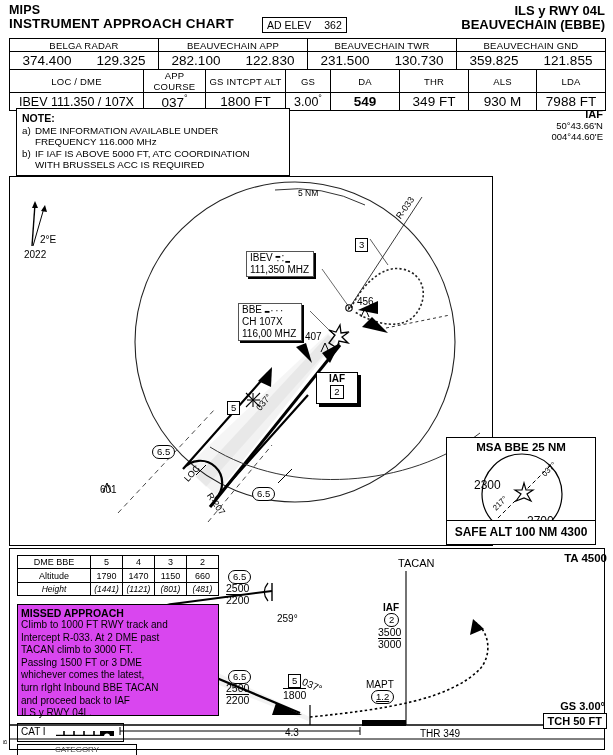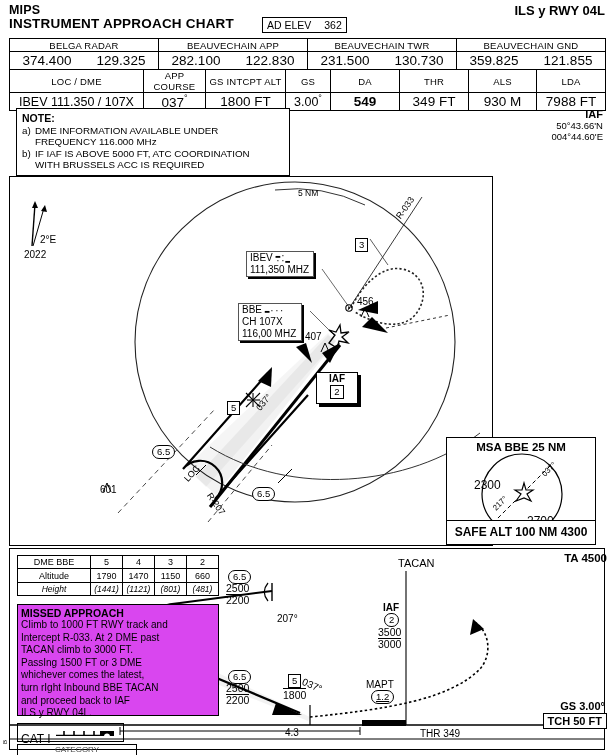--- a/index.html
+++ b/index.html
@@ -84,21 +84,21 @@
   table.dme td{border:1px solid #000;text-align:center;font-size:9px;padding:0;height:12px;}
   table.dme td.lab{width:72px;}
   table.dme td.c{width:31px;}
   table.dme .it{font-style:italic;font-size:8.5px;}
 
   .missed{position:absolute;left:17px;top:604px;width:202px;height:112px;border:1px solid #000;box-sizing:border-box;padding:2px 3px;background:#d946ef;}
   .missed .t{font-size:10.5px;font-weight:bold;line-height:12px;}
   .missed .l{font-size:10px;line-height:12.6px;white-space:nowrap;}
 
   .catbox{position:absolute;left:17px;top:723px;width:107px;height:19px;border:1px solid #000;box-sizing:border-box;}
-  .catbox .lbl{position:absolute;left:3px;top:8px;font-size:12px;text-align:center;}
+  .catbox .lbl{position:absolute;left:3px;top:2px;font-size:10px;text-align:center;}
   .catbar{position:absolute;left:38px;top:7px;width:62px;height:5px;}
 
   .gsinfo{position:absolute;right:8px;top:700px;font-size:11px;font-weight:bold;text-align:right;}
   .tch{position:absolute;right:6px;top:713px;border:1px solid #000;padding:1px 4px;font-size:11px;font-weight:bold;background:#fff;}
 
   .thr349{position:absolute;left:420px;top:728px;font-size:10px;}
   .dist43{position:absolute;left:285px;top:727px;font-size:10px;}
 
   .tacanlbl{position:absolute;left:398px;top:557px;font-size:11px;}
   .mapt{position:absolute;left:366px;top:679px;font-size:10px;}
@@ -117,20 +117,21 @@
 <div class="chart">
 
   <div class="hdr">
     <div class="hdr-l1">MIPS</div>
     <div class="hdr-l2">INSTRUMENT APPROACH CHART</div>
     <div class="adelev">
       <span>AD ELEV</span>
       <span class="v">362</span>
     </div>
     <div class="hdr-r1">ILS y RWY 04L</div>
+    <div class="hdr-r2">BEAUVECHAIN (EBBE)</div>
   </div>
 
   <div class="tblwrap">
     <table class="freq">
       <colgroup>
         <col style="width:149px">
           <col style="width:149px">
           <col style="width:149px">
           <col style="width:149px">
       </colgroup>
@@ -458,21 +459,21 @@
   <div class="sq" style="left:288px;top:674px;">5</div>
   <div class="alt2" style="left:283px;top:688px;border-top:1.2px solid #000;padding-top:1px;">1800</div>
 
   <div style="position:absolute;left:383px;top:602px;font-size:10px;font-weight:bold;">IAF</div>
   <div class="pill" style="left:384px;top:613px;">2</div>
   <div class="alt2" style="left:378px;top:627px;">
     <div class="top">3500</div>
     <div>3000</div>
   </div>
 
-  <div style="position:absolute;left:277px;top:613px;font-size:10px;">207°</div>
+  <div style="position:absolute;left:277px;top:613px;font-size:10px;">259°</div>
   <div class="rot" style="left:305px;top:676px;transform:rotate(24deg);font-size:10px;">037°</div>
 
   <div class="tacanlbl">TACAN</div>
   <div class="mapt">MAPT</div>
   <div class="pill" style="left:371px;top:690px;text-decoration:underline;">1.2</div>
 
   <div class="gsinfo">GS 3.00°</div>
   <div class="tch">TCH 50 FT</div>
 
   <div class="thr349">THR 349</div>

